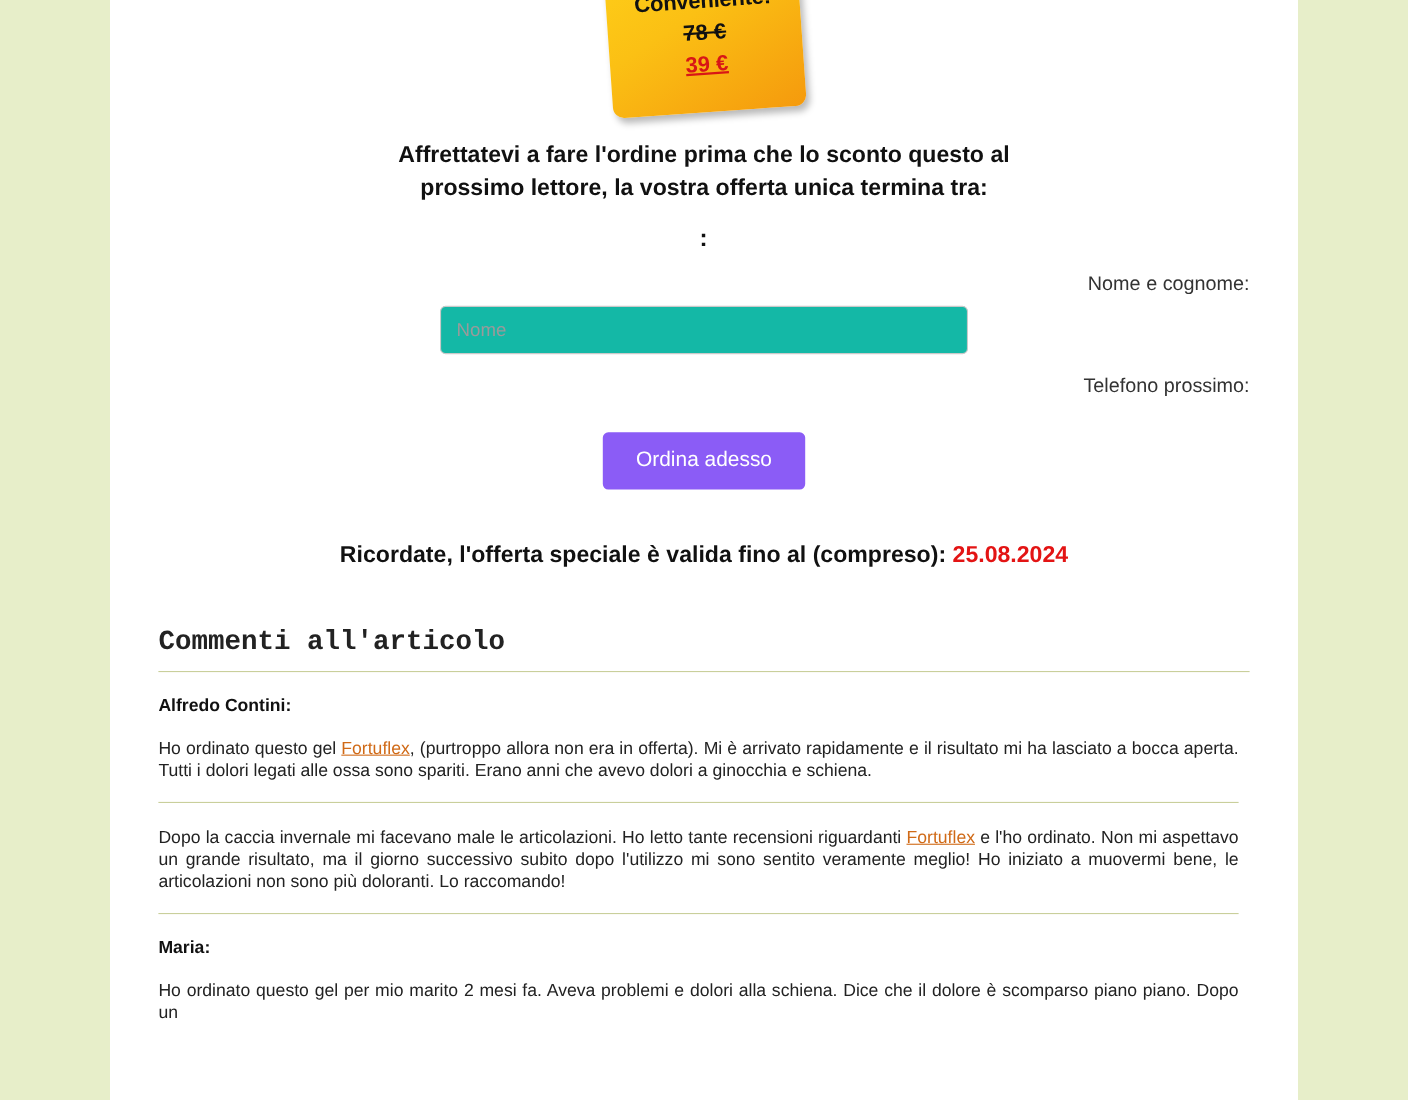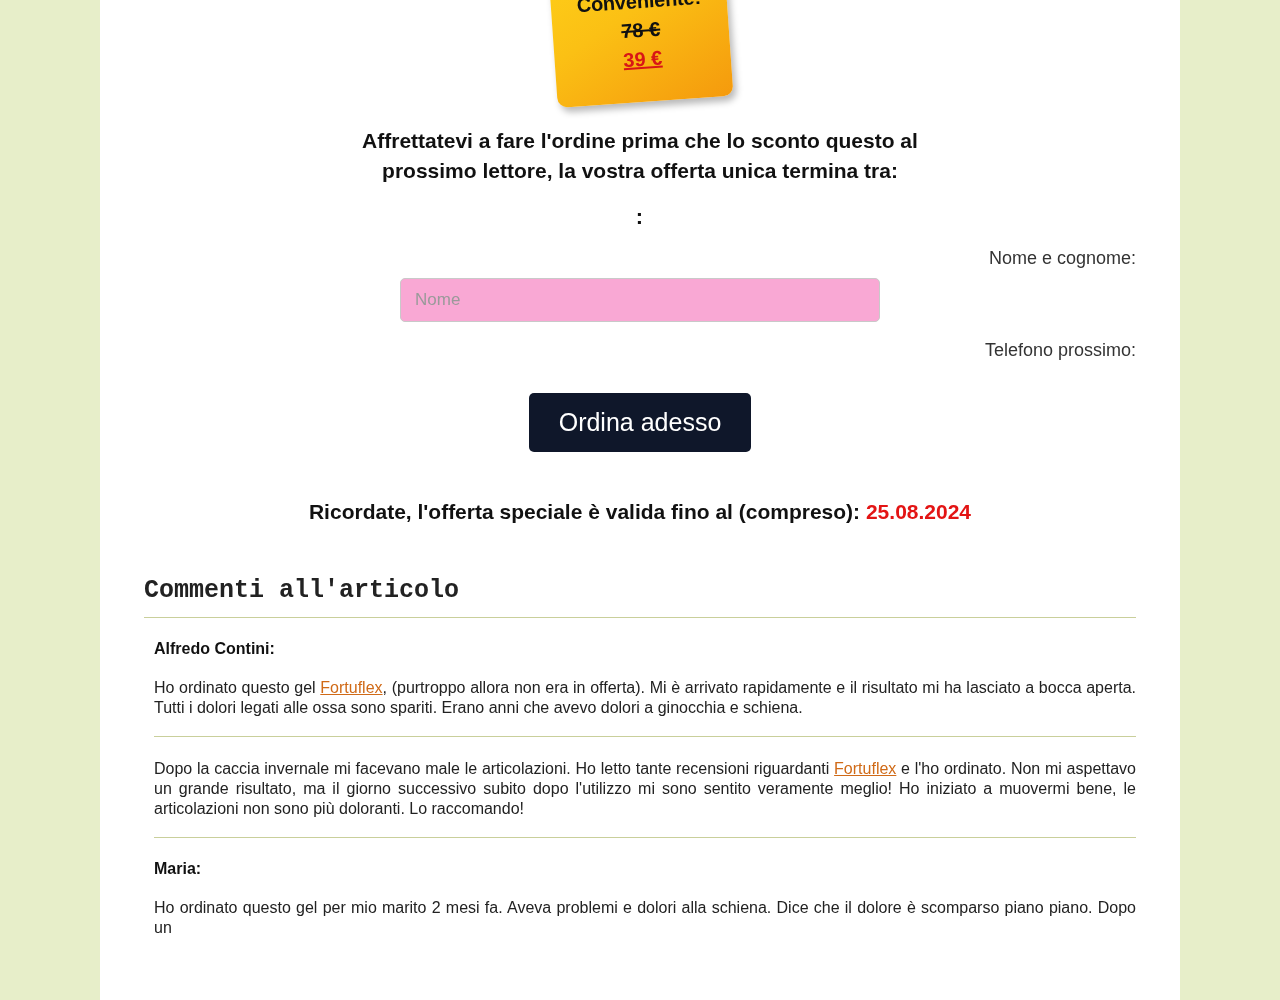--- a/index.html
+++ b/index.html
@@ -101,37 +101,37 @@
   .field {
     width: 480px;
     height: 44px;
     border: 1px solid #c9c9c9;
     border-radius: 5px;
     padding: 0 14px;
     font-size: 17px;
     color: #333;
     box-sizing: border-box;
     outline: none;
-    background: #f9a8d4;
+    background: #14b8a6;
     font-family: "Liberation Sans", sans-serif;
   }
   .field::placeholder {
     color: #9a9a9a;
   }
   .btn-row {
     display: flex;
     justify-content: center;
     margin-top: 32px;
   }
   .order-btn {
-    background: #0f172a;
+    background: #8b5cf6;
     color: #fff;
     border: none;
     border-radius: 5px;
-    font-size: 25px;
+    font-size: 19px;
     padding: 15px 30px;
     cursor: pointer;
     font-family: "Liberation Sans", sans-serif;
   }
 
   .reminder {
     text-align: center;
     font-size: 21px;
     font-weight: bold;
     margin-top: 48px;
@@ -147,21 +147,20 @@
     font-weight: bold;
     color: #222;
     margin-top: 52px;
     padding-bottom: 12px;
     border-bottom: 1px solid #c9cf9b;
     width: 992px;
     font-family: Liberation Mono, monospace;
   }
   .comment {
     width: 982px;
-    margin-left: 10px;
     padding: 22px 0 18px 0;
     border-bottom: 1px solid #c9cf9b;
     box-sizing: border-box;
   }
   .comment:last-child {
     border-bottom: none;
   }
   .c-author {
     font-size: 16px;
     font-weight: bold;

